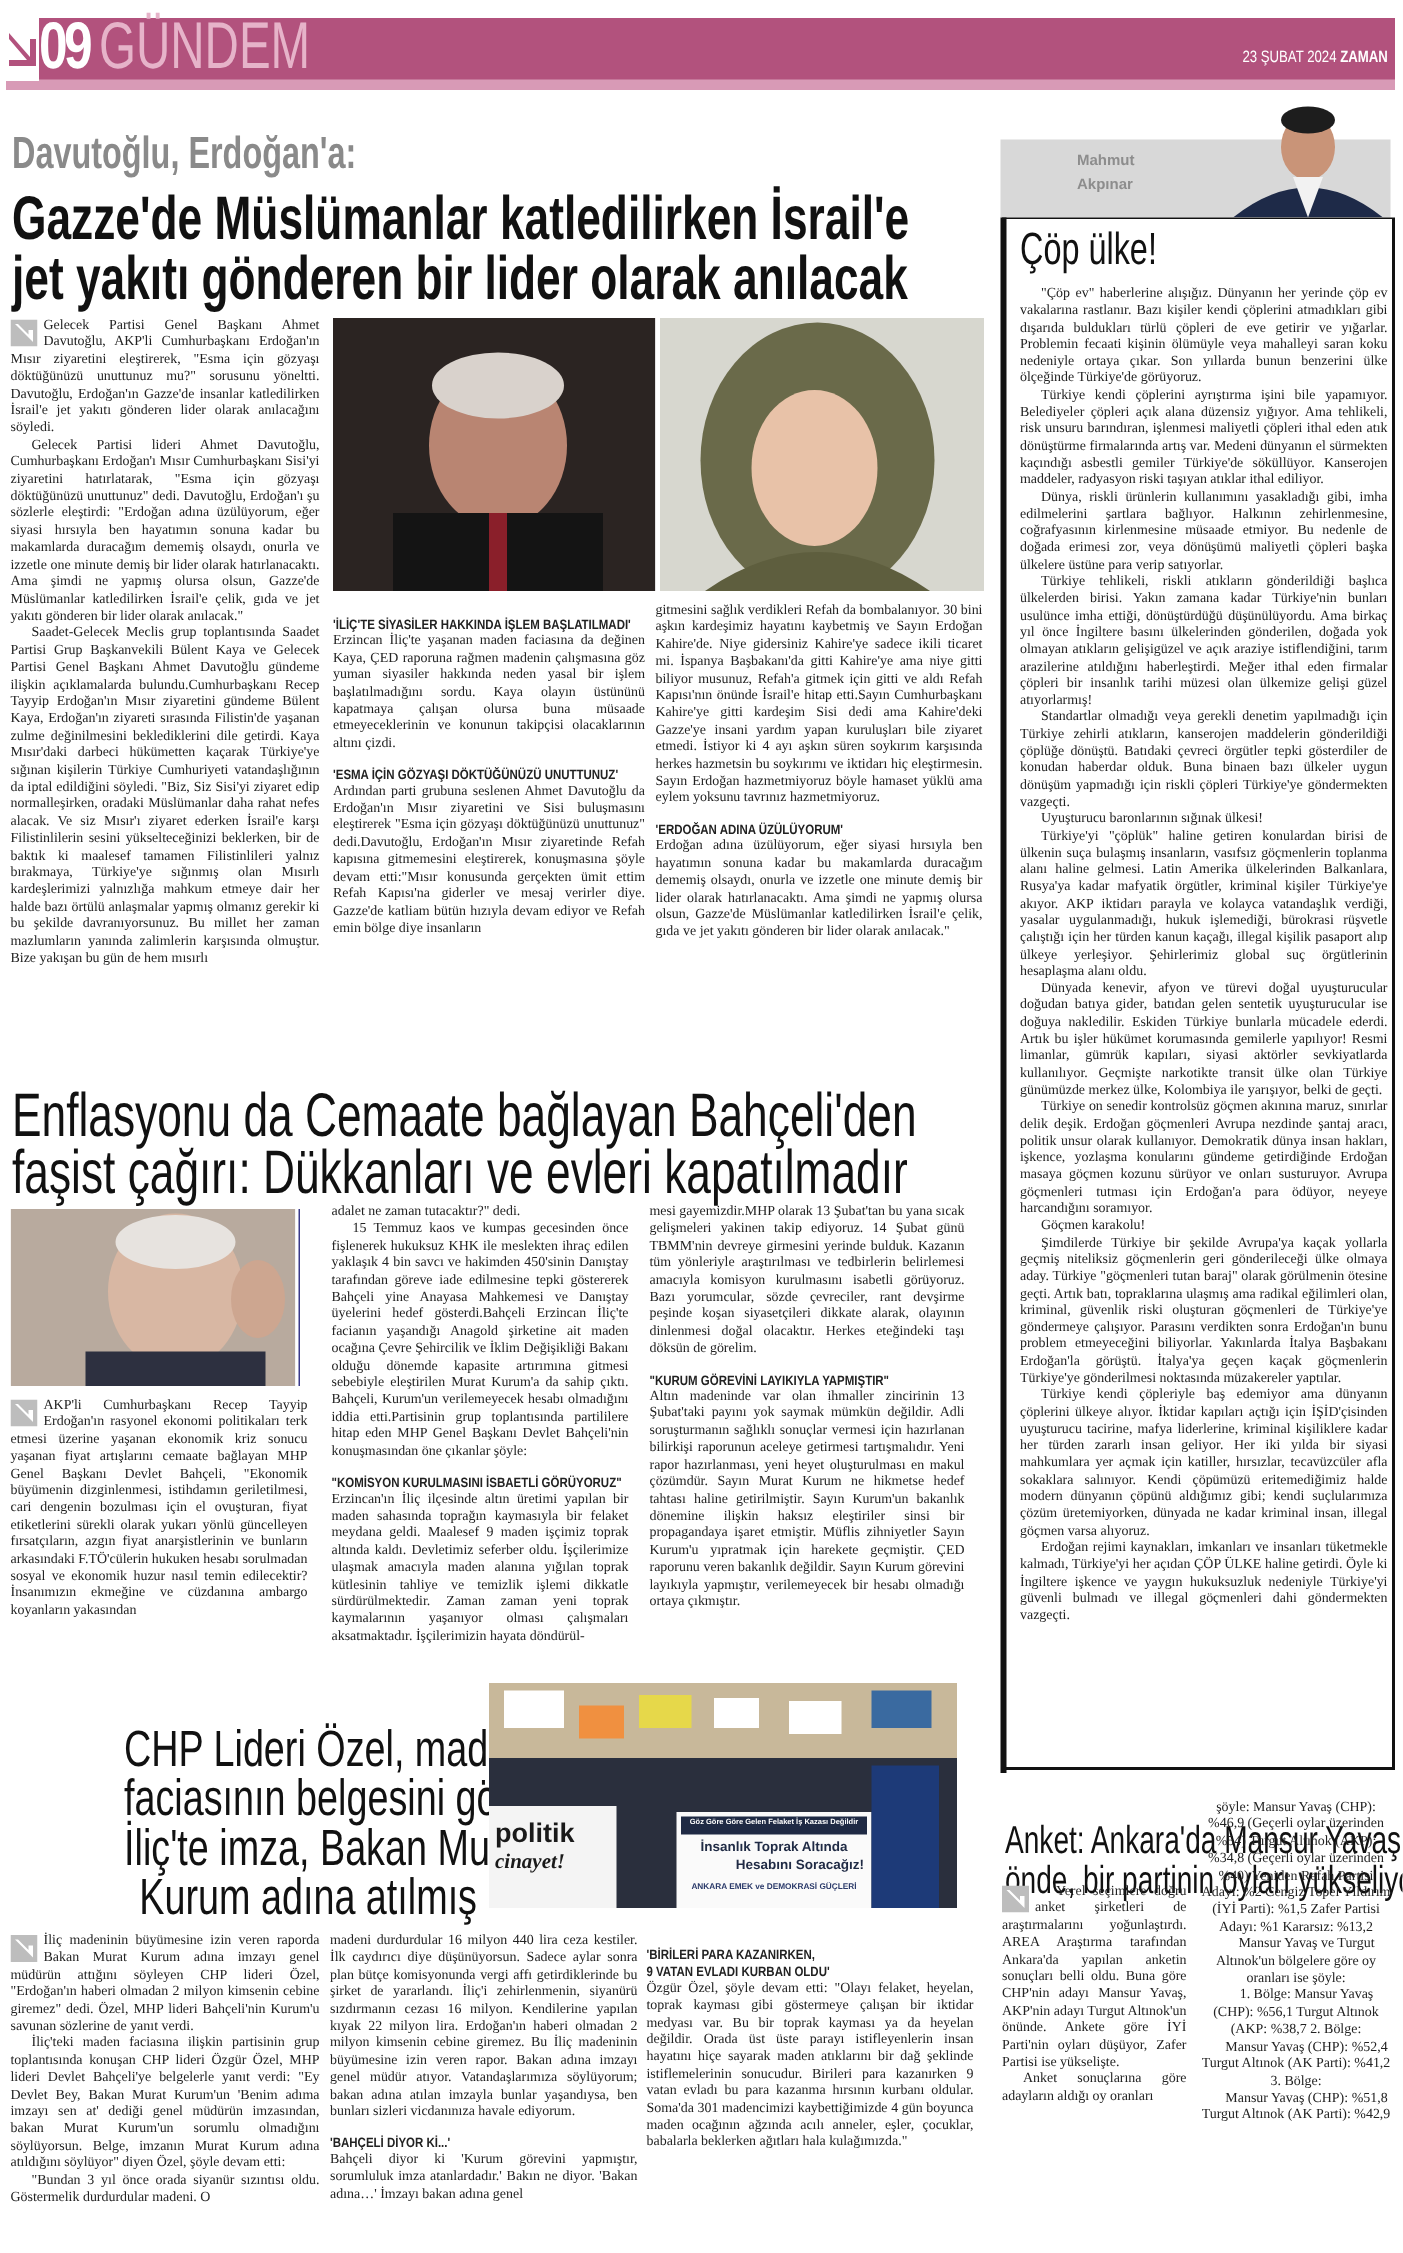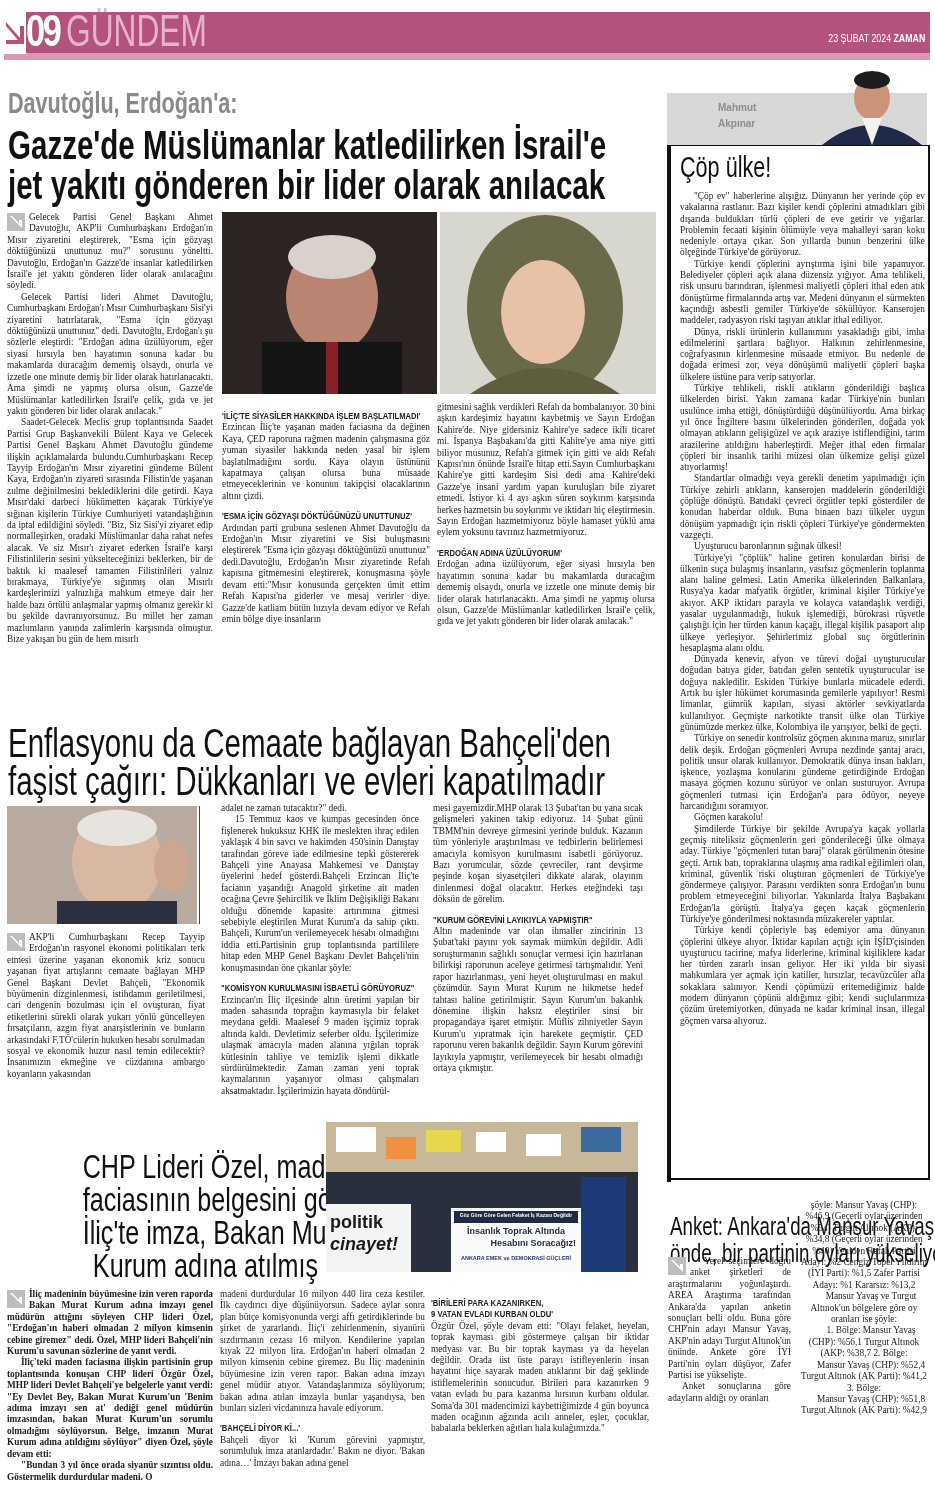--- a/index.html
+++ b/index.html
@@ -164,24 +164,24 @@
     <rect x="0" y="82" width="85" height="68" fill="#f4f4f4"></rect>
     <rect x="125" y="86" width="130" height="64" fill="#fafafa"></rect>
     <rect x="128" y="89" width="124" height="12" fill="#1f2a44"></rect>
     <rect x="255" y="55" width="45" height="95" fill="#1d3a78"></rect>
   </svg>
   <div class="abs" style="left:130px;top:90px;width:120px;font-family:'Liberation Sans',sans-serif;font-size:5px;color:#fff;text-align:center;font-weight:bold;">Göz Göre Göre Gelen Felaket İş Kazası Değildir</div>
   <div class="abs" style="left:130px;top:104px;width:120px;font-family:'Liberation Sans',sans-serif;font-size:9px;color:#1f2a44;text-align:center;font-weight:bold;">İnsanlık Toprak Altında</div>
   <div class="abs" style="left:130px;top:116px;width:120px;font-family:'Liberation Sans',sans-serif;font-size:9px;color:#1f2a44;text-align:right;font-weight:bold;">Hesabını Soracağız!</div>
   <div class="abs" style="left:130px;top:133px;width:120px;font-family:'Liberation Sans',sans-serif;font-size:5.5px;color:#2b3a6a;text-align:center;font-weight:bold;">ANKARA EMEK ve DEMOKRASİ GÜÇLERİ</div>
   <div class="abs" style="left:4px;top:90px;font-family:'Liberation Sans',sans-serif;font-size:18px;color:#1a1a1a;font-weight:bold;">politik</div>
-  <div class="abs" style="left:4px;top:112px;font-family:Liberation Sans, sans-serif;font-size:18px;color:#1a1a1a;font-weight:bold;font-style:italic;">cinayet!</div>
-</div>
-
-<div class="abs txt" style="left:7px;top:1289px;width:206px;font-weight:bold;">
+  <div class="abs" style="left:4px;top:112px;font-family:Liberation Serif, serif;font-size:14px;color:#1a1a1a;font-weight:bold;font-style:italic;">cinayet!</div>
+</div>
+
+<div class="abs txt" style="left:7px;top:1289px;width:206px;">
   <span class="lead-icon">
       <svg viewBox="0 0 18 18">
         <rect width="18" height="18" fill="#bdbdbd"></rect>
         <polygon points="3,3 15,15 15,7 12,7 12,10 5,3" fill="#fff"></polygon>
       </svg>
     </span>
   <p class="first">İliç madeninin büyümesine izin veren raporda Bakan Murat Kurum adına imzayı genel müdürün attığını söyleyen CHP lideri Özel, "Erdoğan'ın haberi olmadan 2 milyon kimsenin cebine giremez" dedi. Özel, MHP lideri Bahçeli'nin Kurum'u savunan sözlerine de yanıt verdi.</p>
   <p>İliç'teki maden faciasına ilişkin partisinin grup toplantısında konuşan CHP lideri Özgür Özel, MHP lideri Devlet Bahçeli'ye belgelerle yanıt verdi: "Ey Devlet Bey, Bakan Murat Kurum'un 'Benim adıma imzayı sen at' dediği genel müdürün imzasından, bakan Murat Kurum'un sorumlu olmadığını söylüyorsun. Belge, imzanın Murat Kurum adına atıldığını söylüyor" diyen Özel, şöyle devam etti:</p>
   <p>"Bundan 3 yıl önce orada siyanür sızıntısı oldu. Göstermelik durdurdular madeni. O</p>
 </div>
@@ -219,20 +219,21 @@
   <p>Dünya, riskli ürünlerin kullanımını yasakladığı gibi, imha edilmelerini şartlara bağlıyor. Halkının zehirlenmesine, coğrafyasının kirlenmesine müsaade etmiyor. Bu nedenle de doğada erimesi zor, veya dönüşümü maliyetli çöpleri başka ülkelere üstüne para verip satıyorlar.</p>
   <p>Türkiye tehlikeli, riskli atıkların gönderildiği başlıca ülkelerden birisi. Yakın zamana kadar Türkiye'nin bunları usulünce imha ettiği, dönüştürdüğü düşünülüyordu. Ama birkaç yıl önce İngiltere basını ülkelerinden gönderilen, doğada yok olmayan atıkların gelişigüzel ve açık araziye istiflendiğini, tarım arazilerine atıldığını haberleştirdi. Meğer ithal eden firmalar çöpleri bir insanlık tarihi müzesi olan ülkemize gelişi güzel atıyorlarmış!</p>
   <p>Standartlar olmadığı veya gerekli denetim yapılmadığı için Türkiye zehirli atıkların, kanserojen maddelerin gönderildiği çöplüğe dönüştü. Batıdaki çevreci örgütler tepki gösterdiler de konudan haberdar olduk. Buna binaen bazı ülkeler uygun dönüşüm yapmadığı için riskli çöpleri Türkiye'ye göndermekten vazgeçti.</p>
   <p>Uyuşturucu baronlarının sığınak ülkesi!</p>
   <p>Türkiye'yi "çöplük" haline getiren konulardan birisi de ülkenin suça bulaşmış insanların, vasıfsız göçmenlerin toplanma alanı haline gelmesi. Latin Amerika ülkelerinden Balkanlara, Rusya'ya kadar mafyatik örgütler, kriminal kişiler Türkiye'ye akıyor. AKP iktidarı parayla ve kolayca vatandaşlık verdiği, yasalar uygulanmadığı, hukuk işlemediği, bürokrasi rüşvetle çalıştığı için her türden kanun kaçağı, illegal kişilik pasaport alıp ülkeye yerleşiyor. Şehirlerimiz global suç örgütlerinin hesaplaşma alanı oldu.</p>
   <p>Dünyada kenevir, afyon ve türevi doğal uyuşturucular doğudan batıya gider, batıdan gelen sentetik uyuşturucular ise doğuya nakledilir. Eskiden Türkiye bunlarla mücadele ederdi. Artık bu işler hükümet korumasında gemilerle yapılıyor! Resmi limanlar, gümrük kapıları, siyasi aktörler sevkiyatlarda kullanılıyor. Geçmişte narkotikte transit ülke olan Türkiye günümüzde merkez ülke, Kolombiya ile yarışıyor, belki de geçti.</p>
   <p>Türkiye on senedir kontrolsüz göçmen akınına maruz, sınırlar delik deşik. Erdoğan göçmenleri Avrupa nezdinde şantaj aracı, politik unsur olarak kullanıyor. Demokratik dünya insan hakları, işkence, yozlaşma konularını gündeme getirdiğinde Erdoğan masaya göçmen kozunu sürüyor ve onları susturuyor. Avrupa göçmenleri tutması için Erdoğan'a para ödüyor, neyeye harcandığını soramıyor.</p>
   <p>Göçmen karakolu!</p>
   <p>Şimdilerde Türkiye bir şekilde Avrupa'ya kaçak yollarla geçmiş niteliksiz göçmenlerin geri gönderileceği ülke olmaya aday. Türkiye "göçmenleri tutan baraj" olarak görülmenin ötesine geçti. Artık batı, topraklarına ulaşmış ama radikal eğilimleri olan, kriminal, güvenlik riski oluşturan göçmenleri de Türkiye'ye göndermeye çalışıyor. Parasını verdikten sonra Erdoğan'ın bunu problem etmeyeceğini biliyorlar. Yakınlarda İtalya Başbakanı Erdoğan'la görüştü. İtalya'ya geçen kaçak göçmenlerin Türkiye'ye gönderilmesi noktasında müzakereler yaptılar.</p>
   <p>Türkiye kendi çöpleriyle baş edemiyor ama dünyanın çöplerini ülkeye alıyor. İktidar kapıları açtığı için İŞİD'çisinden uyuşturucu tacirine, mafya liderlerine, kriminal kişiliklere kadar her türden zararlı insan geliyor. Her iki yılda bir siyasi mahkumlara yer açmak için katiller, hırsızlar, tecavüzcüler afla sokaklara salınıyor. Kendi çöpümüzü eritemediğimiz halde modern dünyanın çöpünü aldığımız gibi; kendi suçlularımıza çözüm üretemiyorken, dünyada ne kadar kriminal insan, illegal göçmen varsa alıyoruz.</p>
+  <p>Erdoğan rejimi kaynakları, imkanları ve insanları tüketmekle kalmadı, Türkiye'yi her açıdan ÇÖP ÜLKE haline getirdi. Öyle ki İngiltere işkence ve yaygın hukuksuzluk nedeniyle Türkiye'yi güvenli bulmadı ve illegal göçmenleri dahi göndermekten vazgeçti.</p>
 </div>
 
 <div class="abs hl cond" style="left:670px;top:1213px;font-size:26px;line-height:26px;font-weight:normal;">Anket: Ankara'da Mansur Yavaş</div>
 <div class="abs hl cond" style="left:670px;top:1240px;font-size:26px;line-height:26px;font-weight:normal;">önde, bir partinin oyları yükseliyor</div>
 
 <div class="abs txt" style="left:668px;top:1256px;width:123px;">
   <span class="lead-icon">
       <svg viewBox="0 0 18 18">
         <rect width="18" height="18" fill="#bdbdbd"></rect>
         <polygon points="3,3 15,15 15,7 12,7 12,10 5,3" fill="#fff"></polygon>

